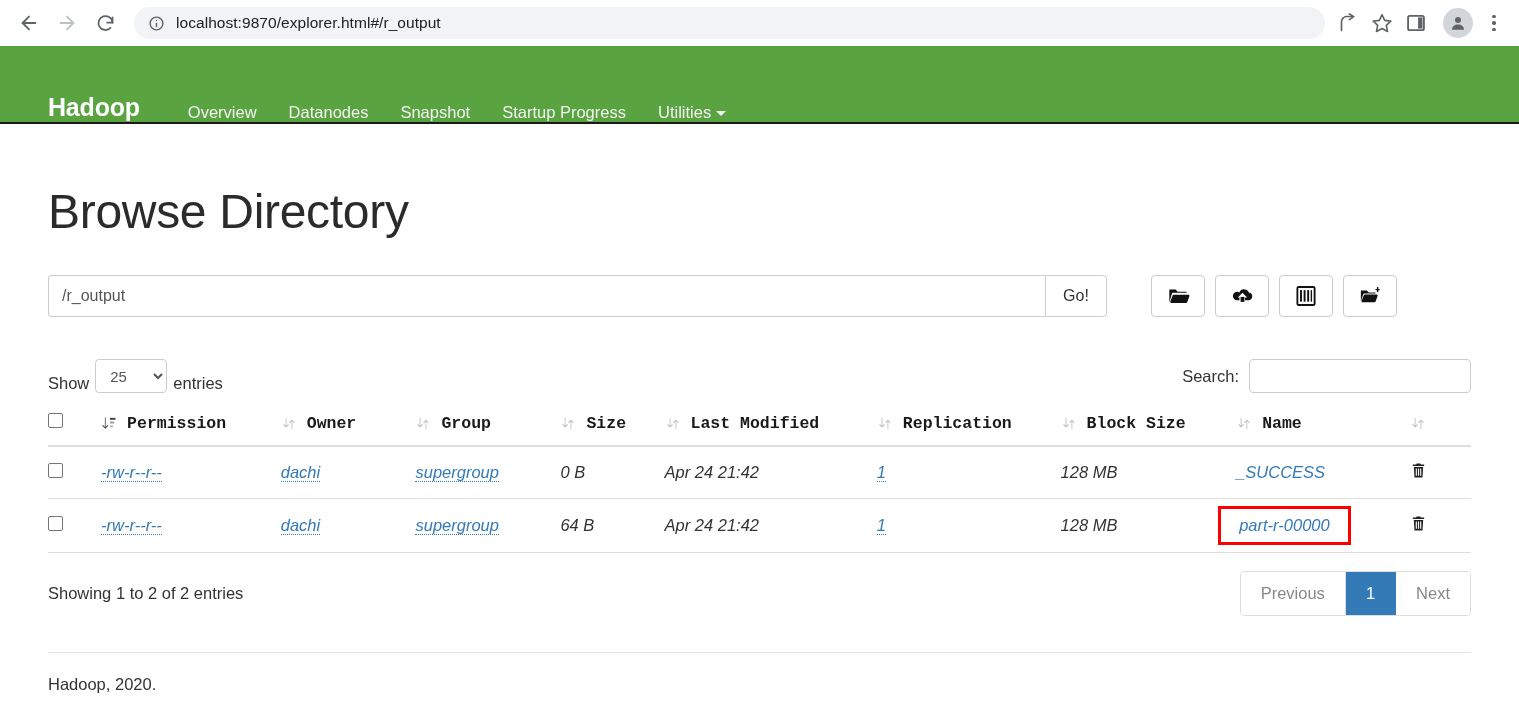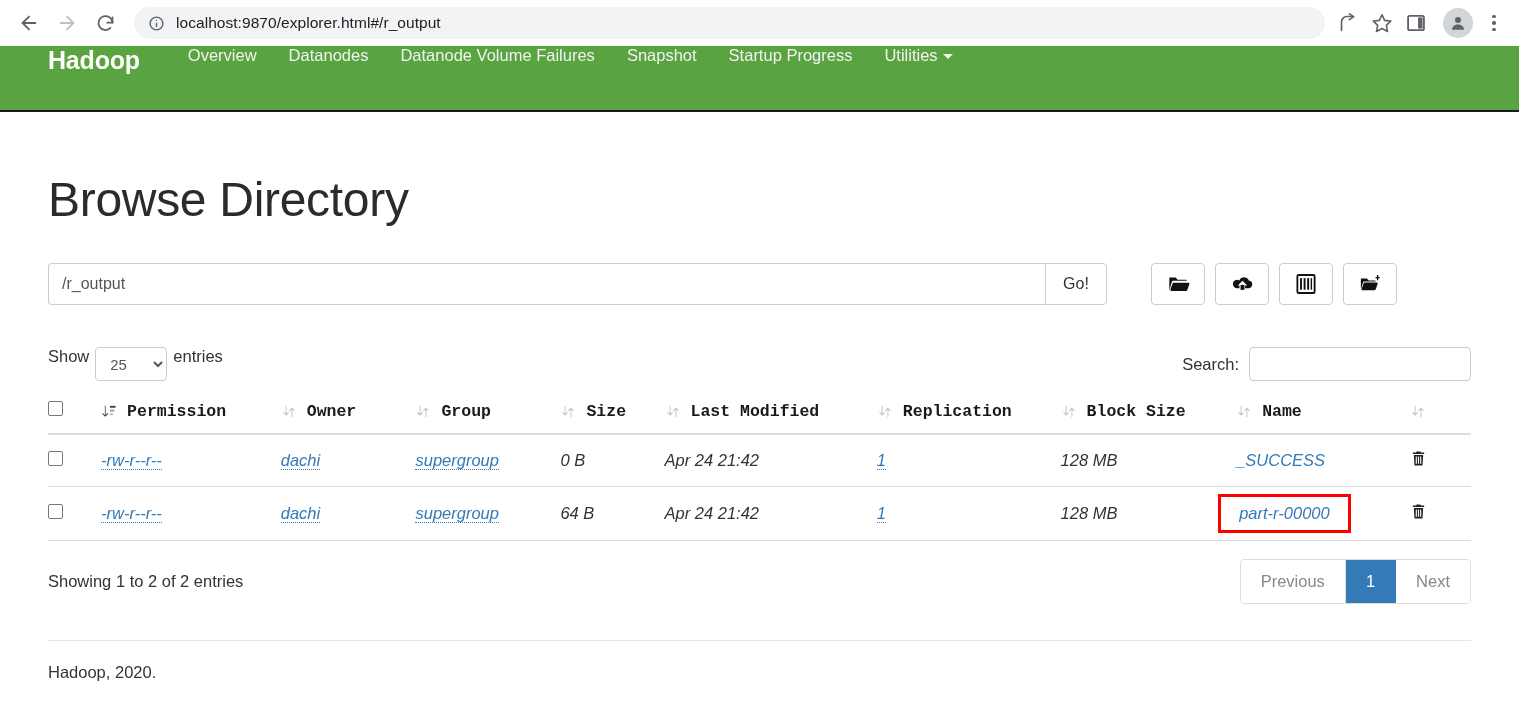--- a/index.html
+++ b/index.html
@@ -68,23 +68,23 @@
     display: flex; flex-direction: column; align-items: center; justify-content: center;
     gap: 3px;
     margin-left: 2px;
   }
   .menu-dots i { width: 3.5px; height: 3.5px; border-radius: 50%; background: #5f6368; display: block; }
 
   
   .navbar {
     background: #5aa341;
     border-bottom: 2px solid #1a1a1a;
-    height: 66px;
+    height: 78px;
     display: flex;
-    align-items: flex-start;
+    align-items: flex-end;
     padding-left: 48px;
   }
   .brand {
     color: #ffffff;
     font-size: 25px;
     font-weight: bold;
     margin-right: 32px;
     letter-spacing: -0.2px;
   }
   .nav-link {
@@ -154,21 +154,21 @@
     color: #111;
   }
 
   
   .dt-controls {
     display: flex;
     align-items: center;
     justify-content: space-between;
     margin-top: 42px;
   }
-  .dt-length { font-size: 16.5px; color: #333; display: flex; align-items: flex-start; }
+  .dt-length { font-size: 16.5px; color: #333; display: flex; align-items: flex-end; }
   .dt-select {
     margin: 0 6px;
     height: 34px;
     width: 72px;
     border: 1px solid #cccccc;
     border-radius: 4px;
     font-size: 15px;
     color: #555;
     padding-left: 10px;
     font-family: "Liberation Sans", sans-serif;
@@ -321,21 +321,20 @@
         <i></i>
         <i></i>
     </div>
   </div>
 </div>
 
 <div class="navbar">
   <div class="brand">Hadoop</div>
   <div class="nav-link">Overview</div>
   <div class="nav-link">Datanodes</div>
-  <div class="nav-link">Datanode Volume Failures</div>
   <div class="nav-link">Snapshot</div>
   <div class="nav-link">Startup Progress</div>
   <div class="nav-link">
     <span>Utilities</span><span class="caret"></span>
   </div>
 </div>
 
 <div class="container">
 
   <h1 class="page-title">Browse Directory</h1>

